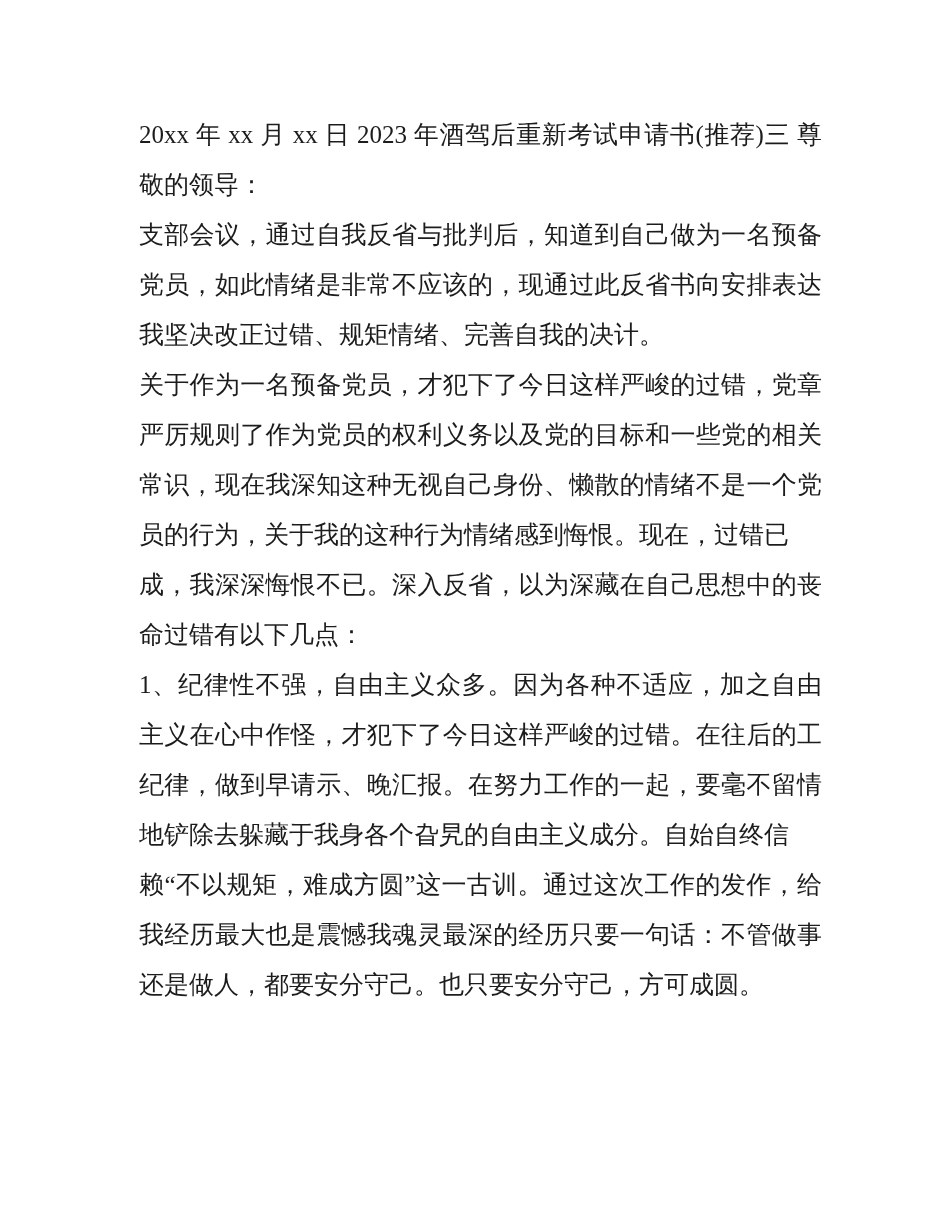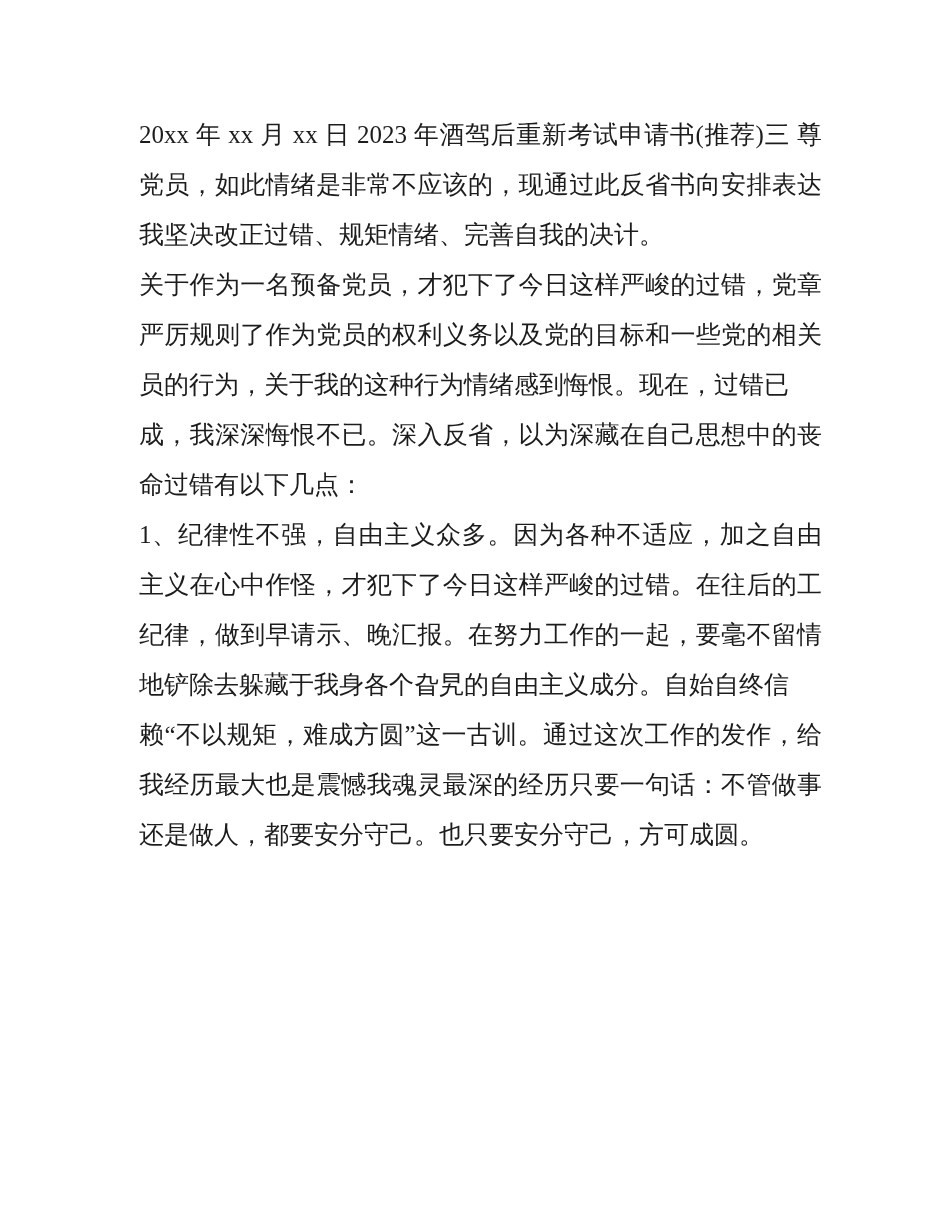--- a/index.html
+++ b/index.html
@@ -42,24 +42,27 @@
     text-justify: inter-character;
     word-break: break-all;
   }
 </style>
 </head>
 <body>
 
 <div class="page">
   <div class="textblock">
     <div class="line full">20xx 年 xx 月 xx 日 2023 年酒驾后重新考试申请书(推荐)三 尊</div>
+    <div class="line">敬的领导：</div>
+    <div class="line full">支部会议，通过自我反省与批判后，知道到自己做为一名预备</div>
     <div class="line full">党员，如此情绪是非常不应该的，现通过此反省书向安排表达</div>
     <div class="line">我坚决改正过错、规矩情绪、完善自我的决计。</div>
     <div class="line full">关于作为一名预备党员，才犯下了今日这样严峻的过错，党章</div>
     <div class="line full">严厉规则了作为党员的权利义务以及党的目标和一些党的相关</div>
+    <div class="line full">常识，现在我深知这种无视自己身份、懒散的情绪不是一个党</div>
     <div class="line">员的行为，关于我的这种行为情绪感到悔恨。现在，过错已</div>
     <div class="line full">成，我深深悔恨不已。深入反省，以为深藏在自己思想中的丧</div>
     <div class="line">命过错有以下几点：</div>
     <div class="line full">1、纪律性不强，自由主义众多。因为各种不适应，加之自由</div>
     <div class="line full">主义在心中作怪，才犯下了今日这样严峻的过错。在往后的工</div>
     <div class="line full">纪律，做到早请示、晚汇报。在努力工作的一起，要毫不留情</div>
     <div class="line">地铲除去躲藏于我身各个旮旯的自由主义成分。自始自终信</div>
     <div class="line full">赖“不以规矩，难成方圆”这一古训。通过这次工作的发作，给</div>
     <div class="line full">我经历最大也是震憾我魂灵最深的经历只要一句话：不管做事</div>
     <div class="line">还是做人，都要安分守己。也只要安分守己，方可成圆。</div>

